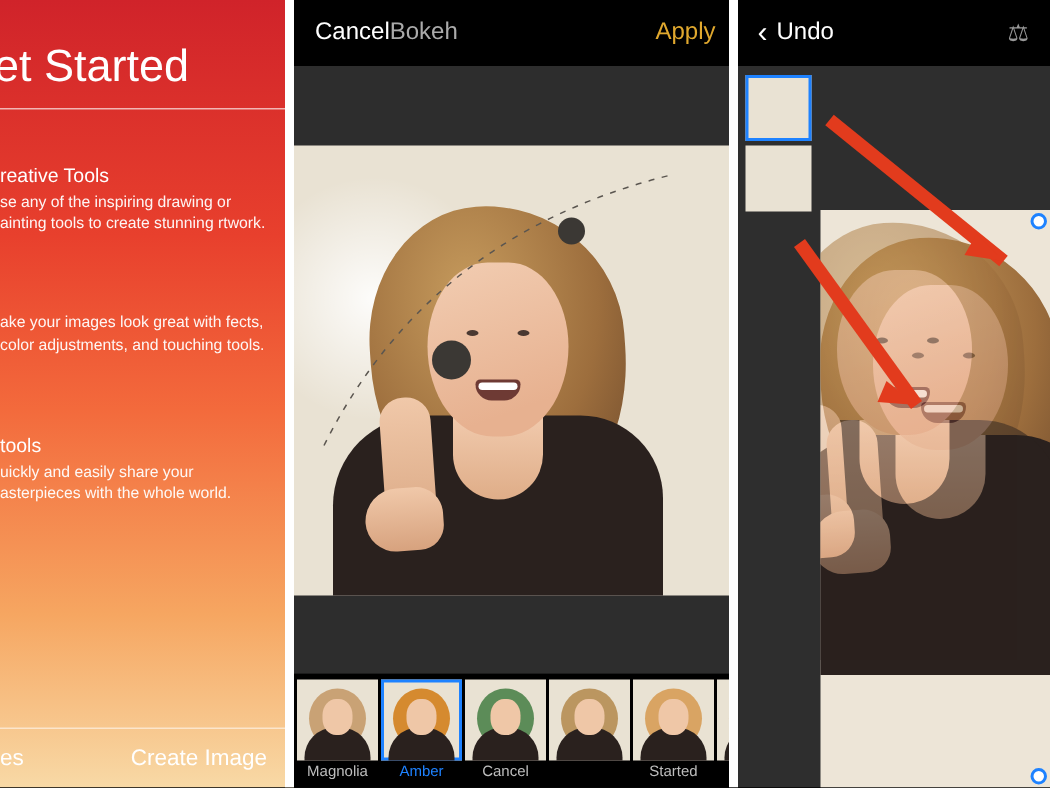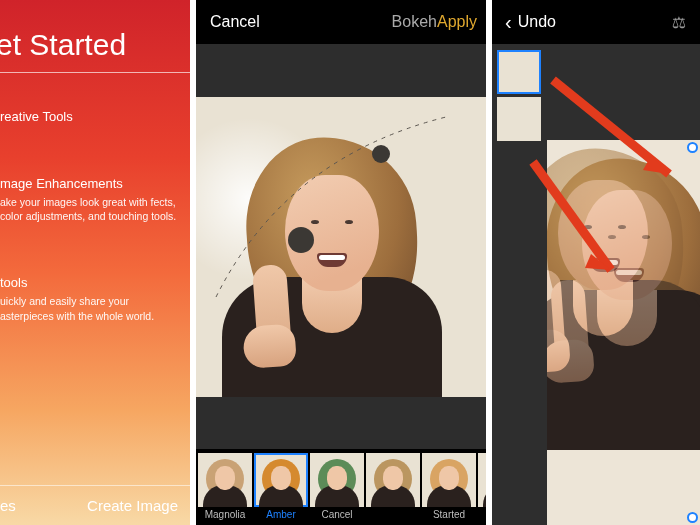--- a/index.html
+++ b/index.html
@@ -62,21 +62,21 @@
   }
   .topbar {
     height: 44px;
     background: #000;
     display: flex;
     align-items: center;
     justify-content: space-between;
     padding: 0 14px;
     font-size: 16px;
   }
-  .topbar .center { color: #aaa; flex:1; text-align:right; }
+  .topbar .center { color: #aaa; flex:1; text-align:left; }
   .topbar .cancel { color: #fff; }
   .topbar .apply  { color: #e0a82e; }
   .canvas {
     flex: 1;
     background: #2d2d2d;
     display: flex;
     align-items: center;
     justify-content: center;
     position: relative;
   }
@@ -216,23 +216,23 @@
   .divider.d2{ left:486px; }
 </style>
 </head>
 <body>
 
 <div class="pane pane1">
   <div class="title">et Started</div>
   <div class="features">
     <div class="feature">
       <h3>reative Tools</h3>
+      <p>se any of the inspiring drawing or ainting tools to create stunning rtwork.</p>
     </div>
     <div class="feature">
-      <h3>mage Enhancements</h3>
       <p>ake your images look great with fects, color adjustments, and touching tools.</p>
     </div>
     <div class="feature">
       <h3>tools</h3>
       <p>uickly and easily share your asterpieces with the whole world.</p>
     </div>
   </div>
   <div class="footer">
     <span class="btn">es</span>
     <span class="spacer"></span>

